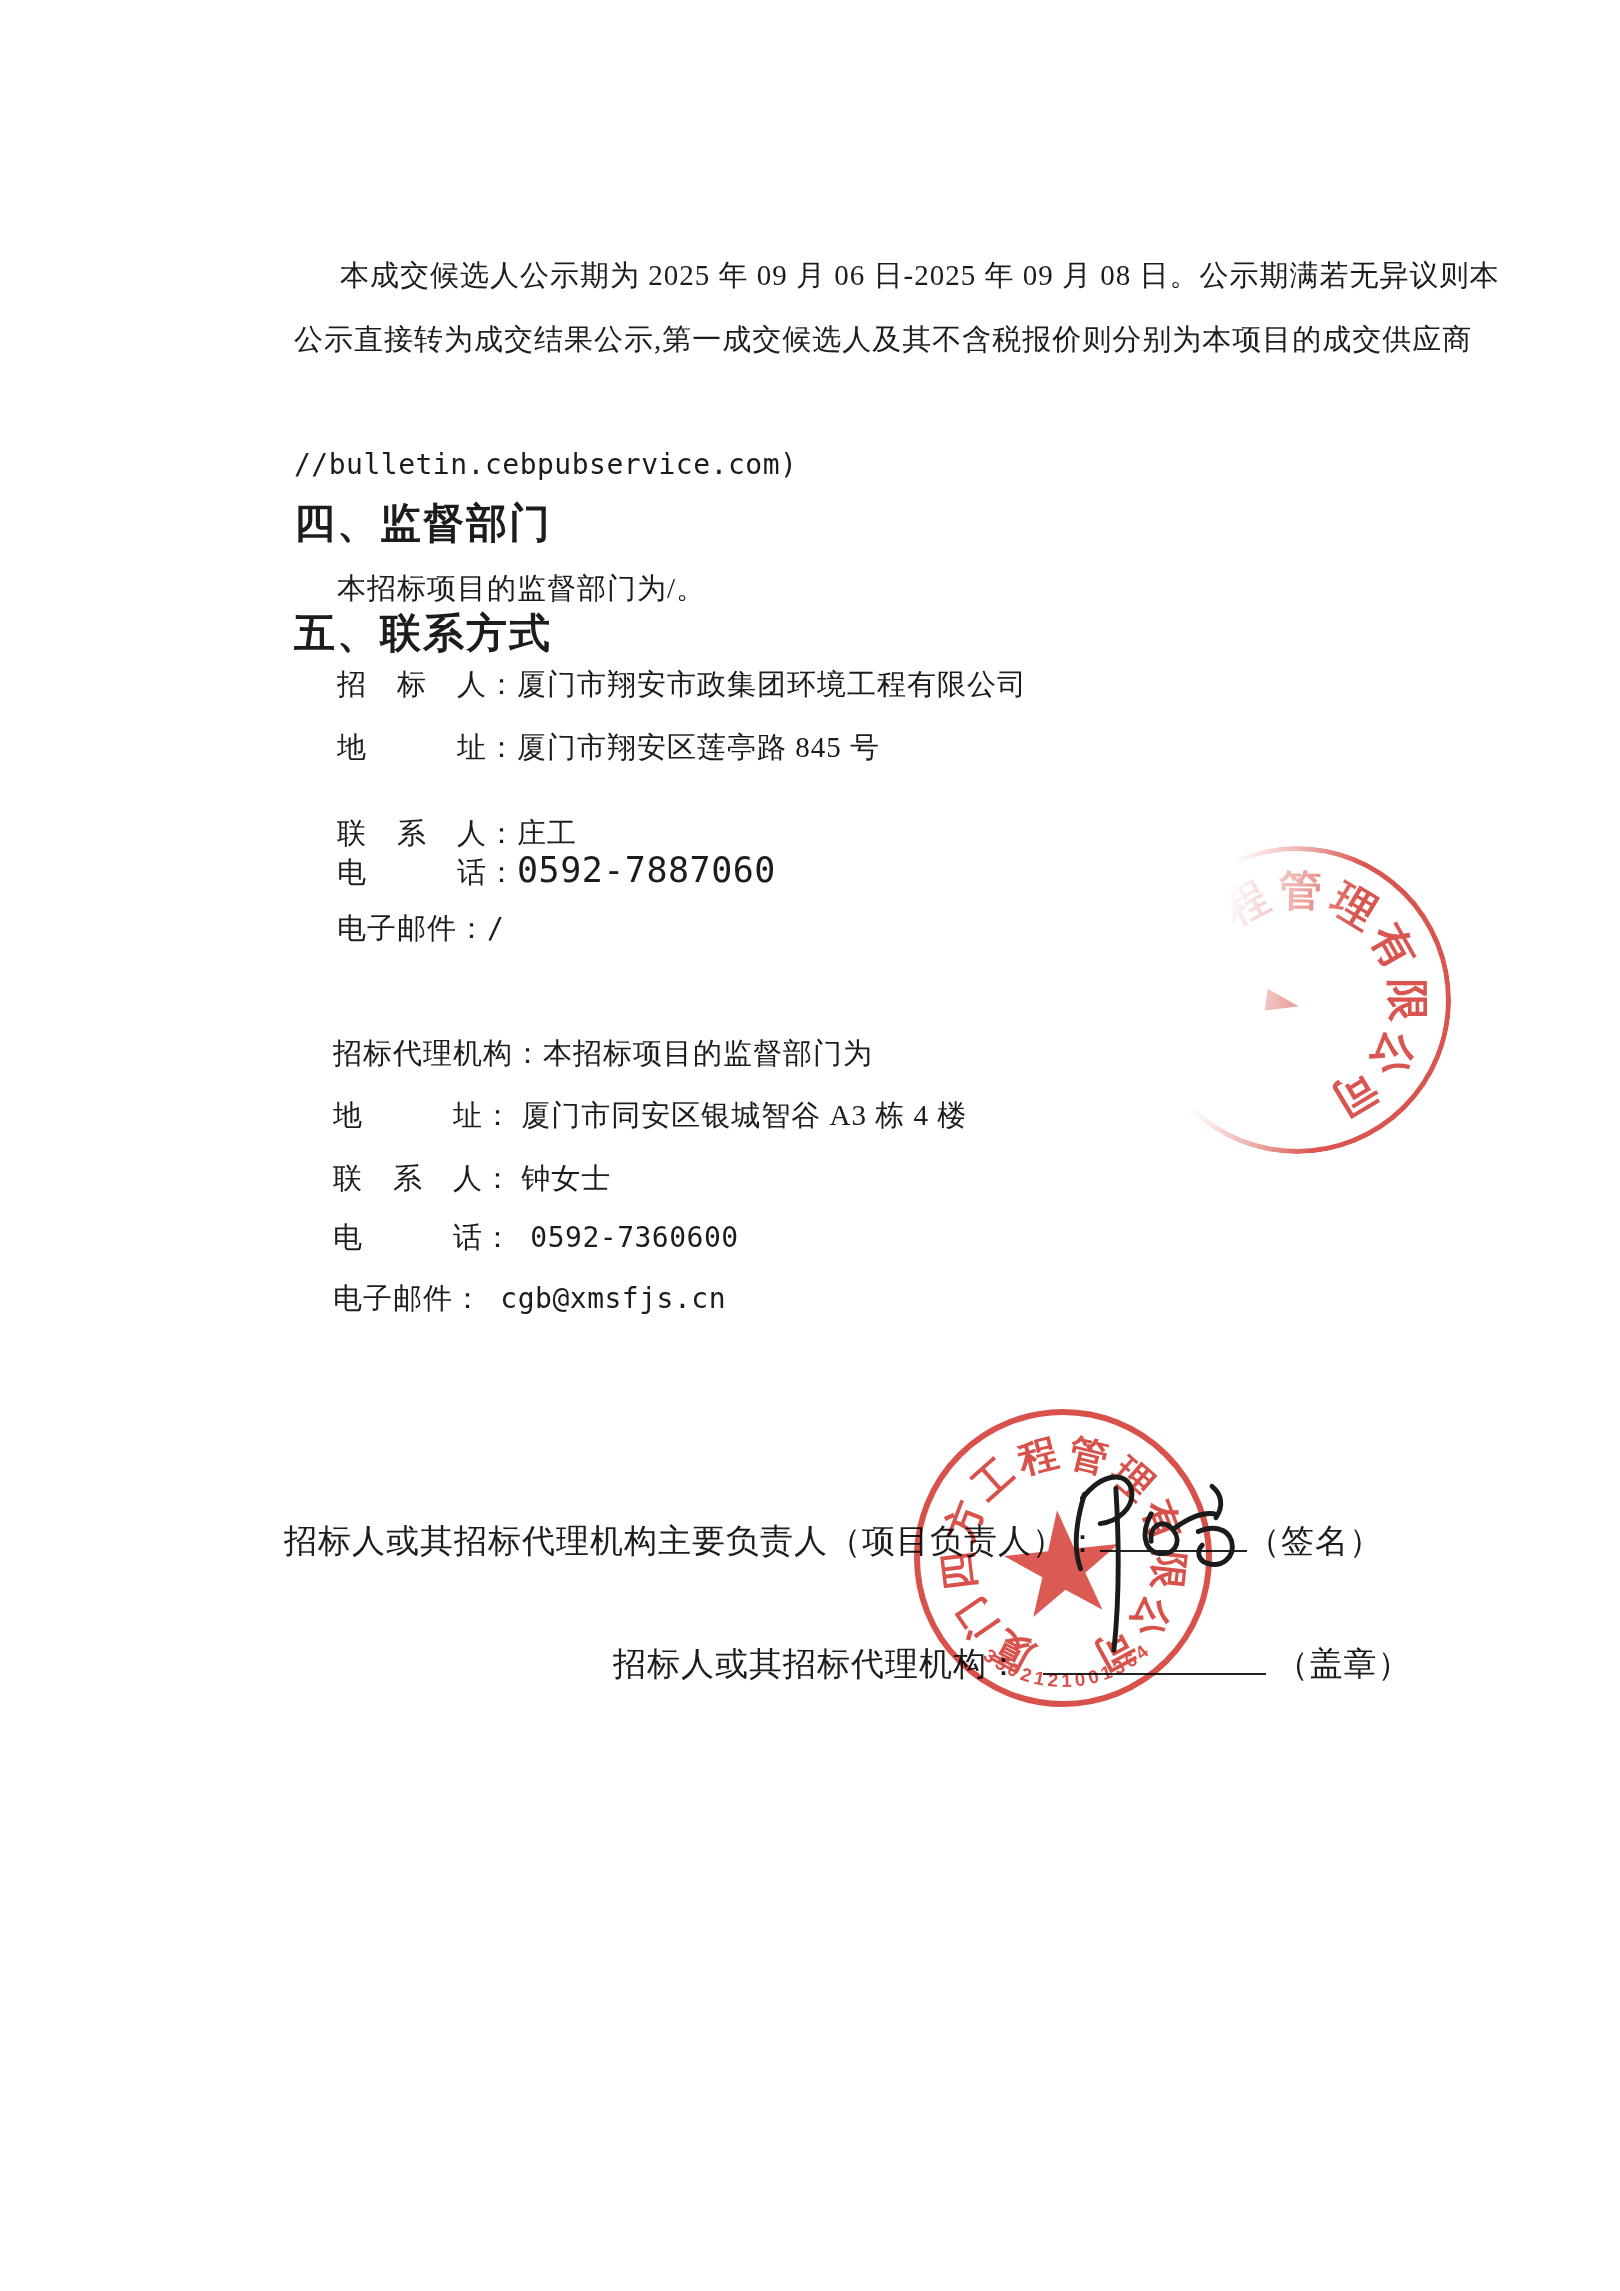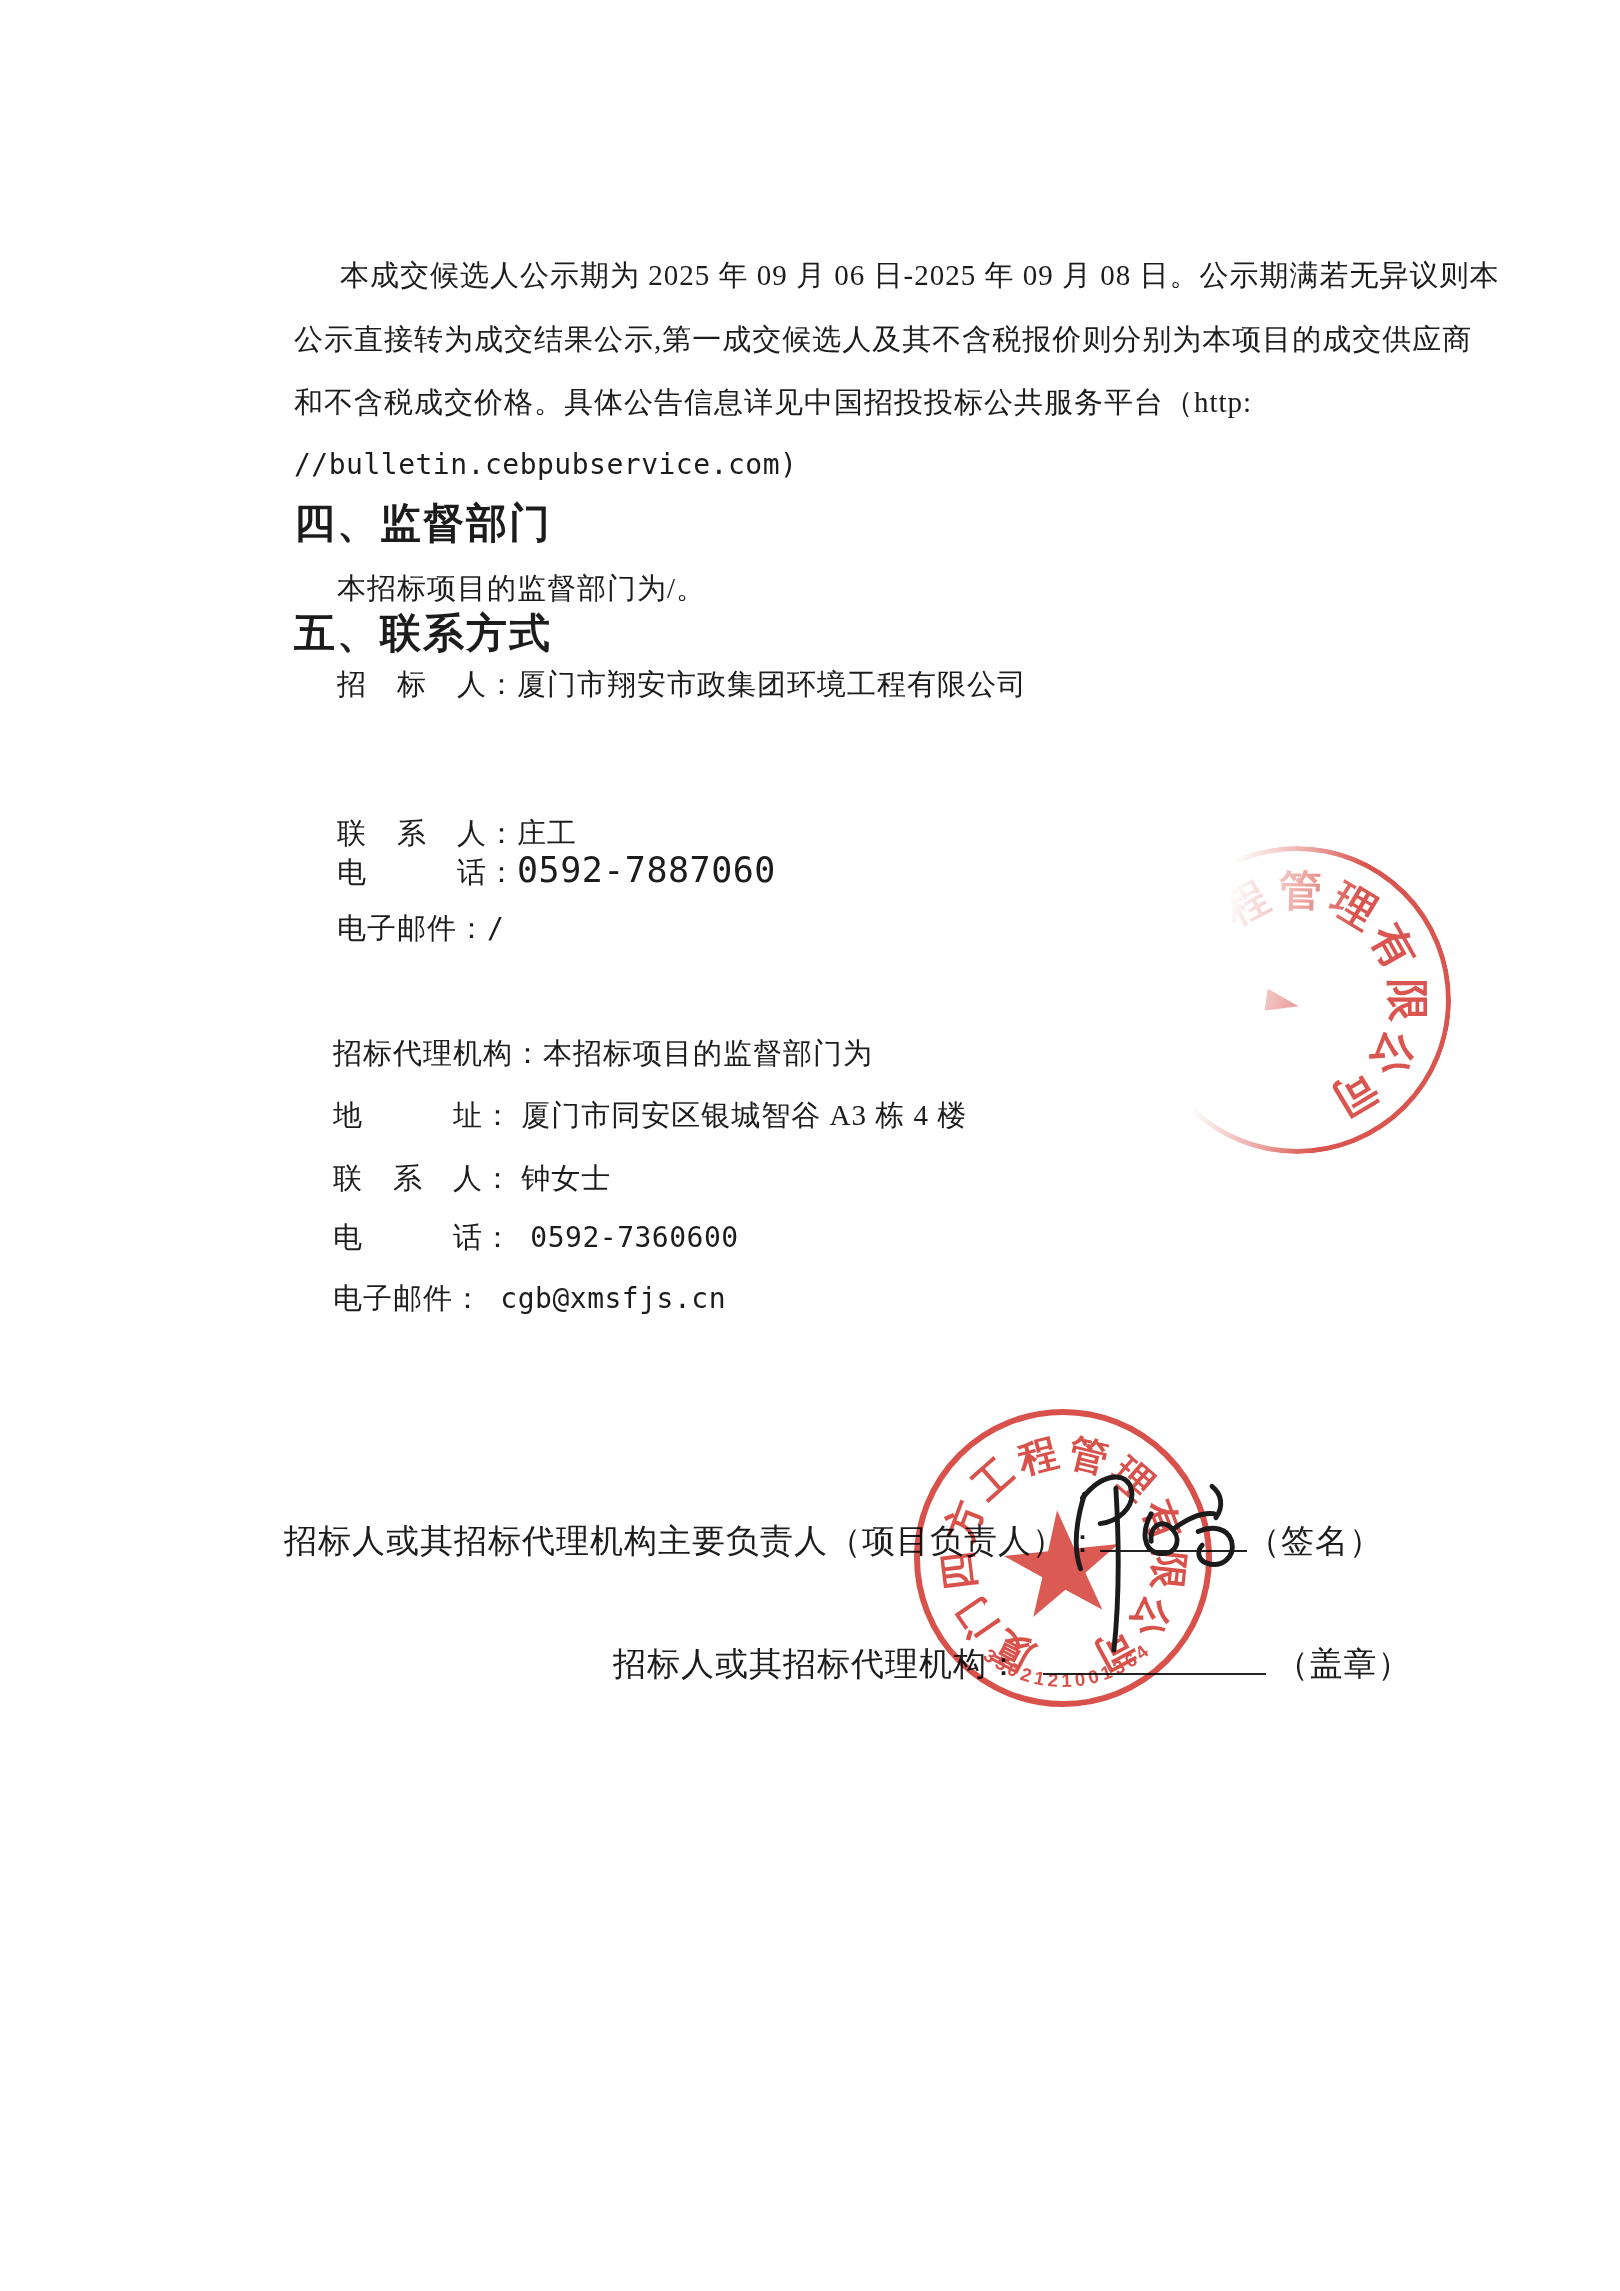--- a/index.html
+++ b/index.html
@@ -70,30 +70,32 @@
   }
   .signature-svg { position:absolute; left:1057px; top:1449px; z-index:5; }
 </style>
 </head>
 <body>
 
 <div class="page">
 
   <div class="txt para-line" style="top:257px; text-indent:46px;">本成交候选人公示期为 2025 年 09 月 06 日-2025 年 09 月 08 日。公示期满若无异议则本</div>
   <div class="txt para-line" style="top:321px;">公示直接转为成交结果公示,第一成交候选人及其不含税报价则分别为本项目的成交供应商</div>
-  <div class="txt para-line" style="top:384px;">和不含税成交价格。具体公告信息详见中国招投投标公共服务平台（http:</div>
   <div class="txt para-line mono" style="top:447px; font-size:28px;text-align:center;">//bulletin.cebpubservice.com)</div>
 
   <div class="heading" style="top:496px;">四、监督部门</div>
   <div class="txt" style="top:570px; left:337px;">本招标项目的监督部门为/。</div>
 
   <div class="heading" style="top:606px;">五、联系方式</div>
 
   <div class="contact-row" style="top:665px;">
     <span>招　标　人：</span><span class="val">厦门市翔安市政集团环境工程有限公司</span>
+  </div>
+  <div class="contact-row" style="top:728px;">
+    <span>地　　　址：</span><span class="val">厦门市翔安区莲亭路 845 号</span>
   </div>
   <div class="contact-row" style="top:814px;">
     <span>联　系　人：</span><span class="val">庄工</span>
   </div>
   <div class="contact-row" style="top:850px;">
     <span>电　　　话：</span><span class="val mono" style="font-size:35px;">0592-7887060</span>
   </div>
   <div class="contact-row" style="top:909px;">
     <span>电子邮件：</span><span class="val mono" style="font-size:28px;">/</span>
   </div>

